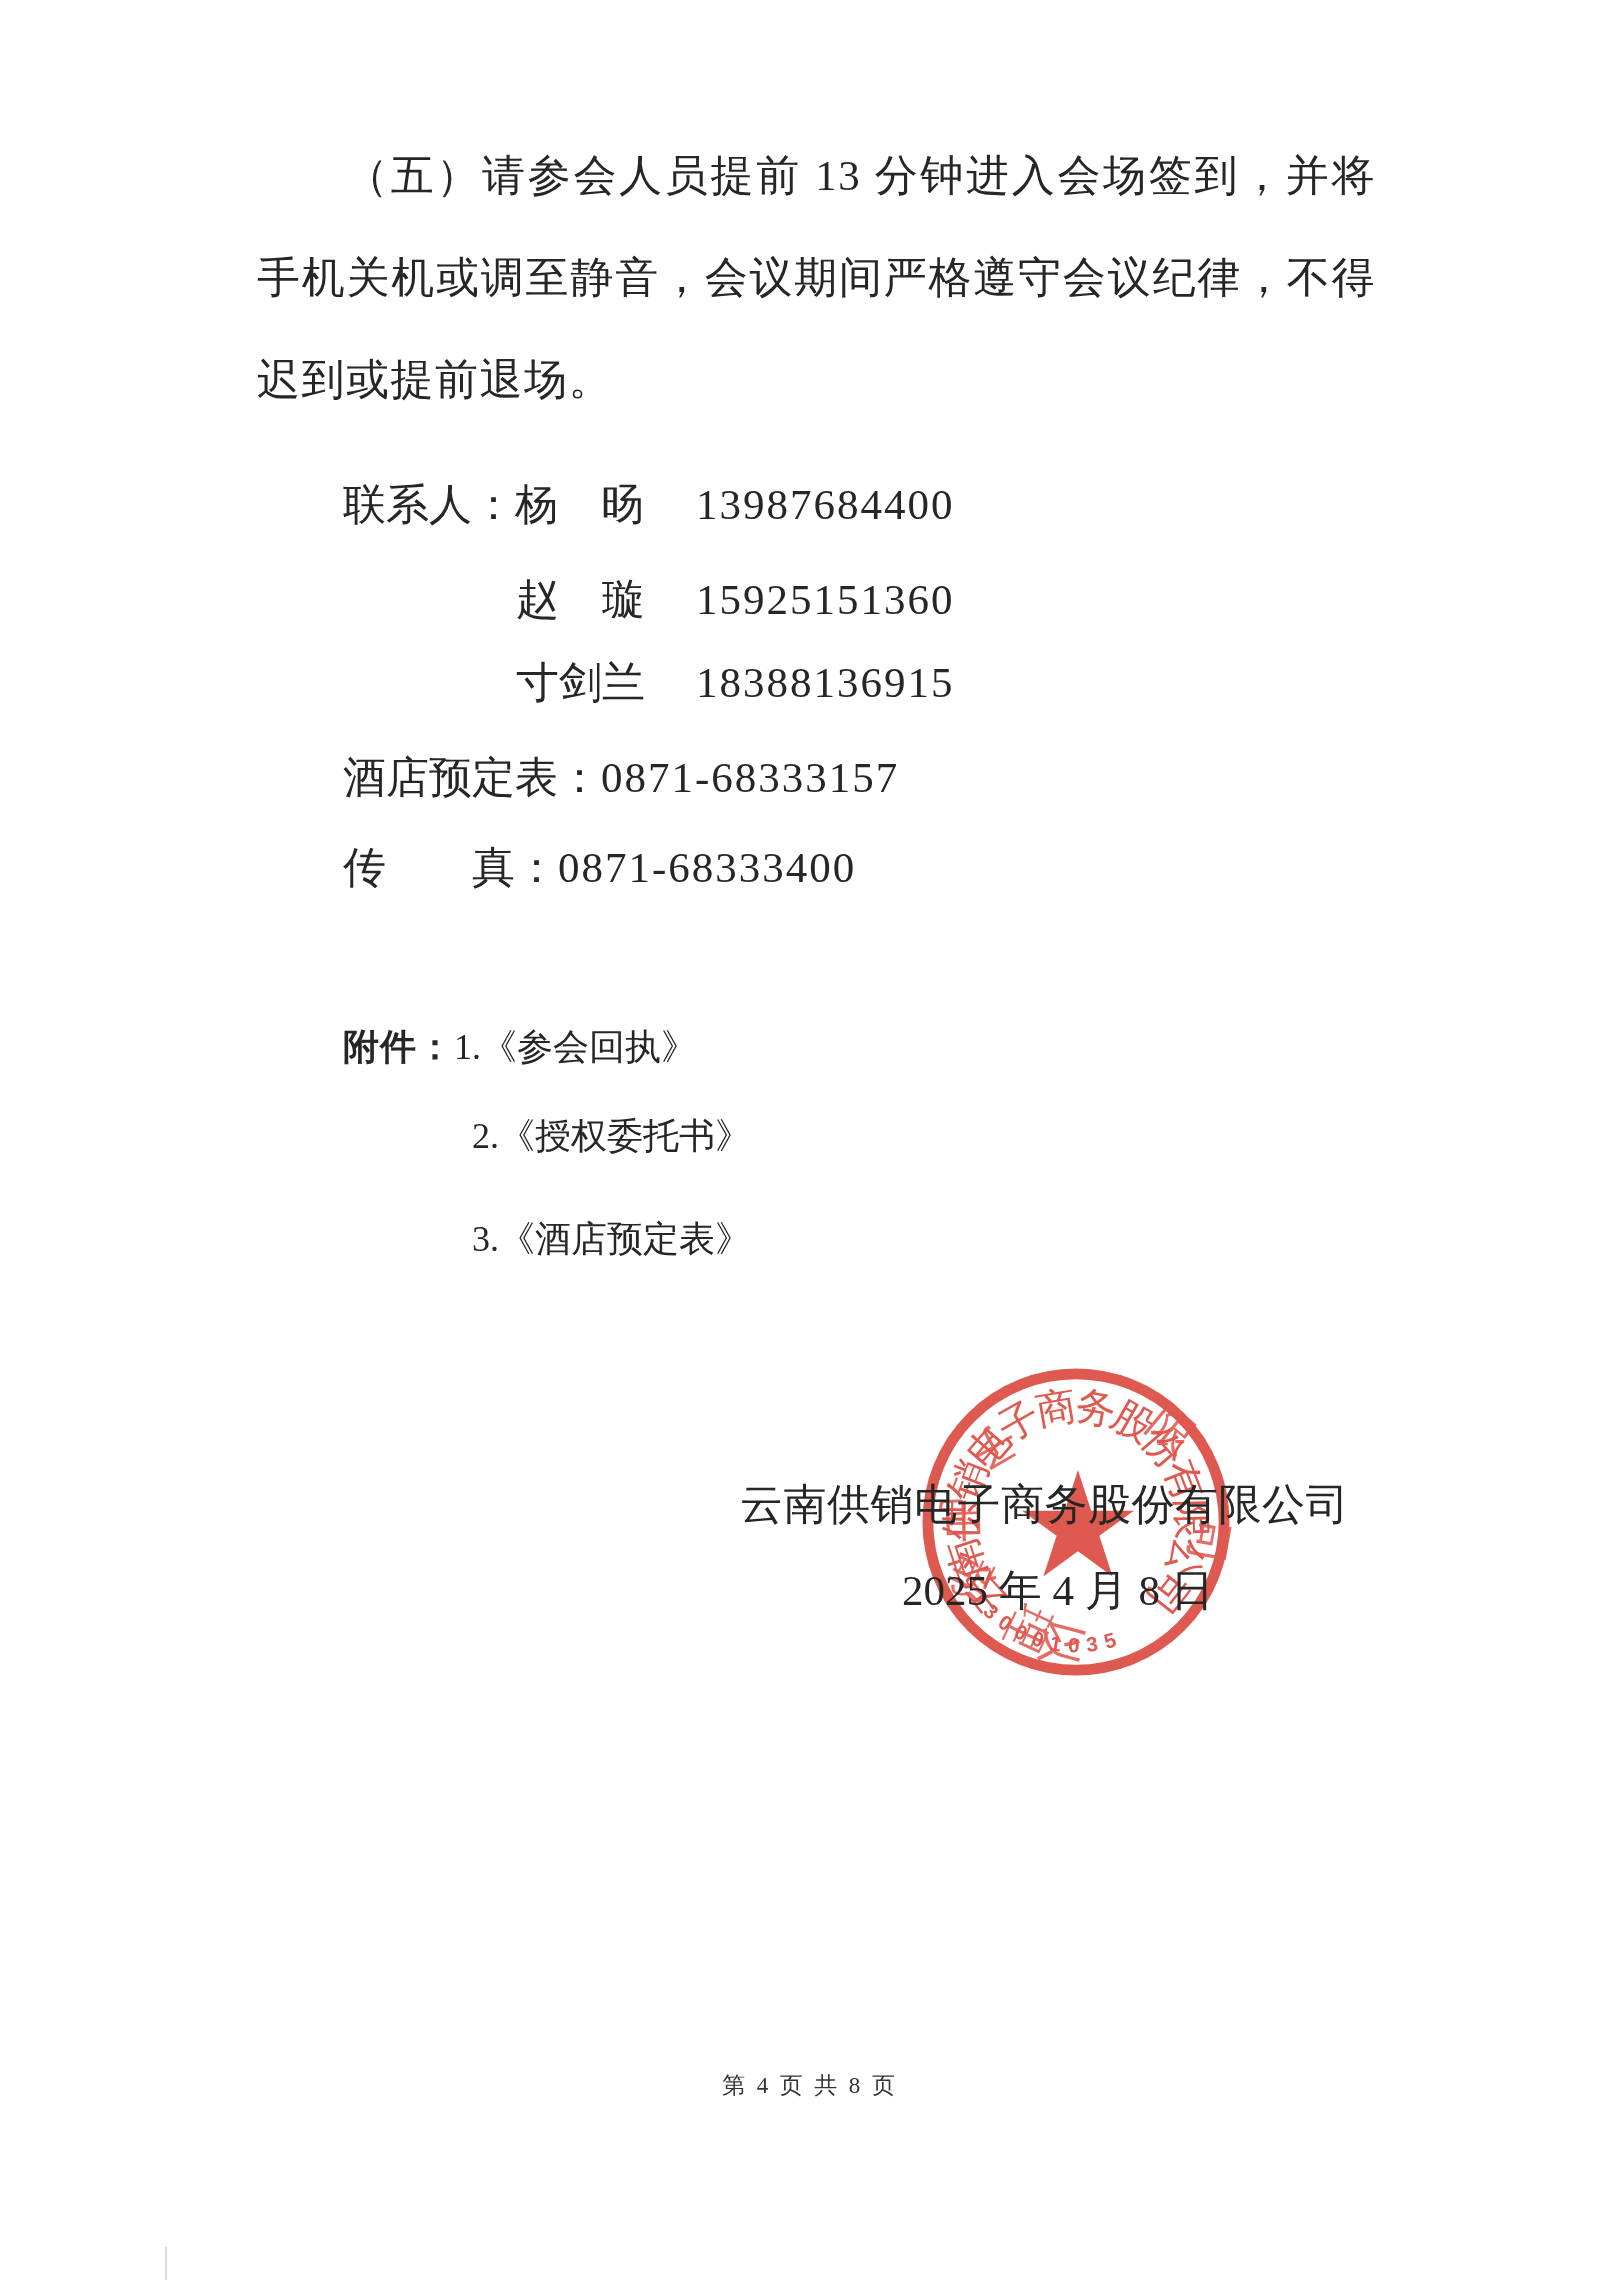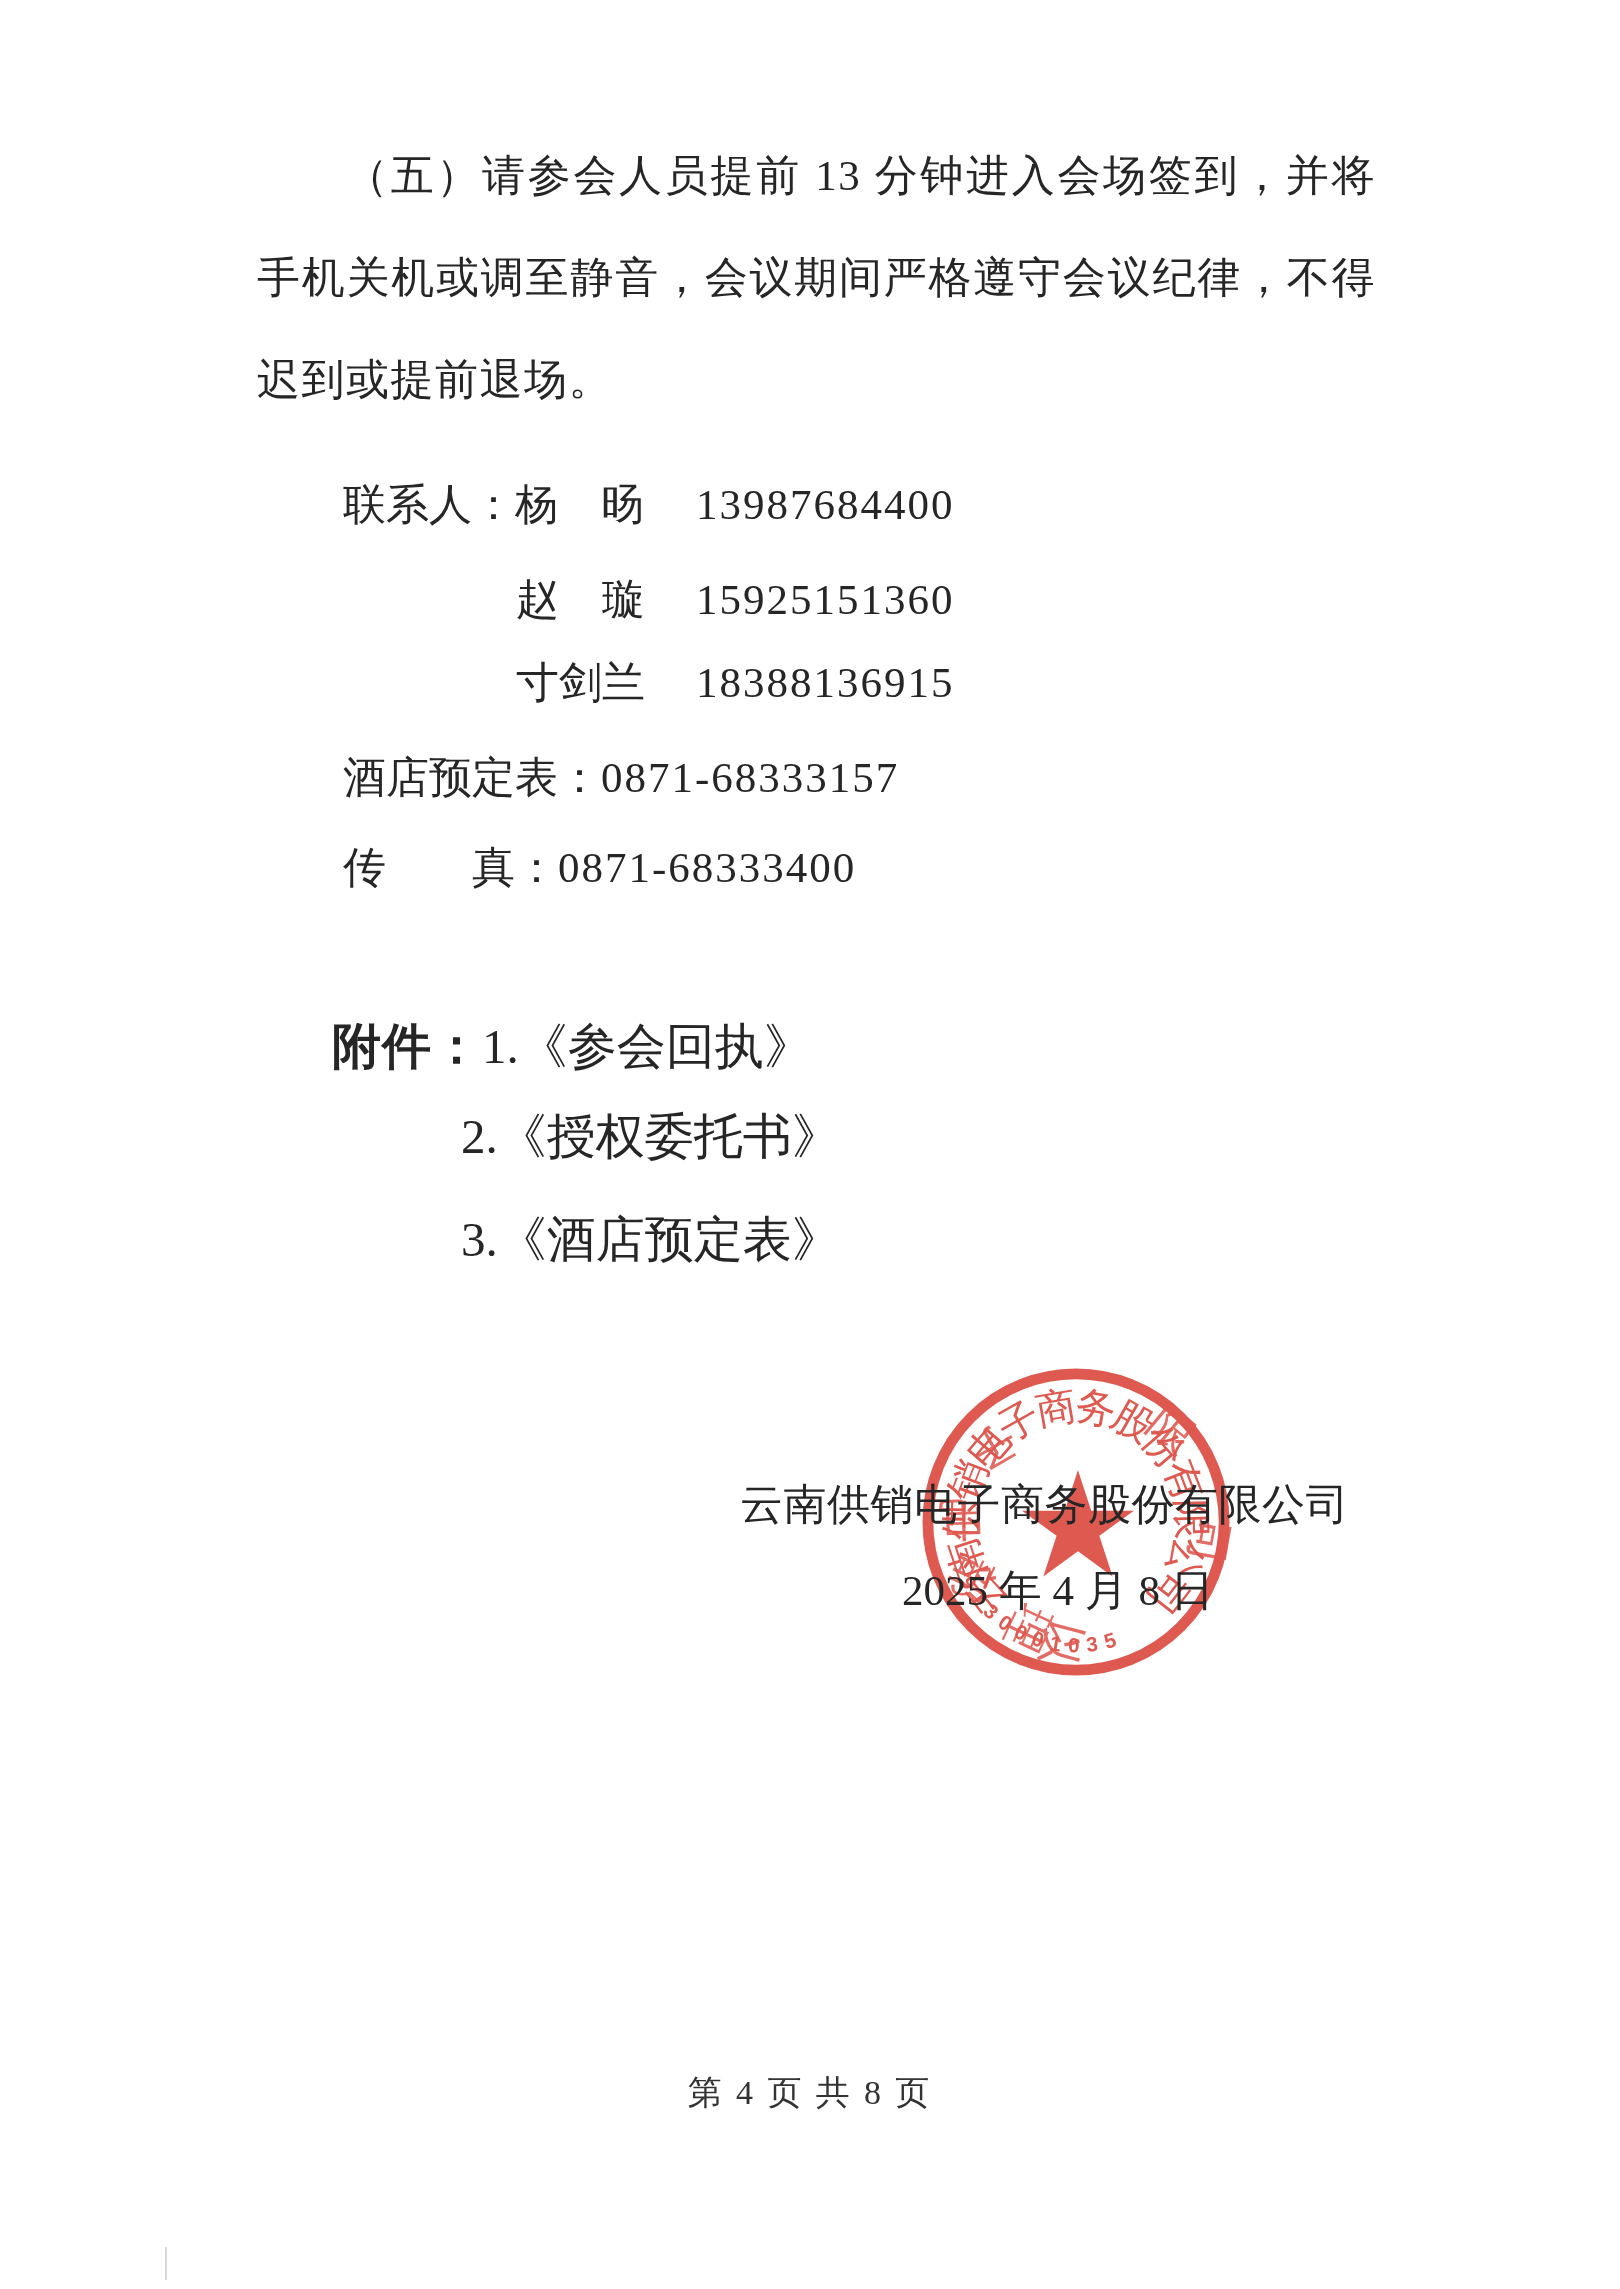--- a/index.html
+++ b/index.html
@@ -20,33 +20,33 @@
   }
   
   .c-row{left:343px;font-size:43px;line-height:43px;height:45px;white-space:nowrap;}
   #c-row1{top:483px;} #c-row2{top:578px;} #c-row3{top:661px;text-align:right;}
   #c-row4{top:756px;} #c-row5{top:846px;}
   .c-name{margin-left:0;}
   .c-name.pad{margin-left:173px;}
   .c-phone{position:absolute;left:353px;letter-spacing:2px;}
   .c-val{letter-spacing:2px;text-align:center;}
   
-  .a-row{left:332px;font-size:49px;line-height:43px;white-space:nowrap;}
+  .a-row{left:343px;font-size:36px;line-height:43px;white-space:nowrap;}
   #a-row1{top:1025px;} #a-row2{top:1115px;} #a-row3{top:1206px;margin-top:12px;}
   .a-label{font-weight:700;font-family:"Liberation Sans","DejaVu Sans",sans-serif;letter-spacing:1px;}
   .a-item{}
   #a-row2 .a-item,#a-row3 .a-item{margin-left:129px;}
   
   #company-line{left:740px;top:1482px;font-size:43px;line-height:45px;letter-spacing:0.5px;z-index:3;}
   #date-line{left:902px;top:1568px;font-size:43px;line-height:45px;z-index:3;}
   
   #seal{left:870px;top:1316px;width:412px;height:412px;z-index:2;}
   
   #footer{left:0;top:2070px;width:1620px;text-align:center;
-    font-size:34px;letter-spacing:2.9px;color:#333;}
+    font-size:23px;letter-spacing:2.9px;color:#333;}
   
   #scan-mark{left:165px;top:2247px;width:2px;height:33px;background:#d9d9d9;}
 </style>
 </head>
 <body>
 
 <div class="abs" id="paragraph">（五）请参会人员提前 13 分钟进入会场签到，并将手机关机或调至静音，会议期间严格遵守会议纪律，不得迟到或提前退场。</div>
 
 <div class="abs c-row" id="c-row1">
   <span>联系人：</span><span class="c-name">杨　旸</span>

